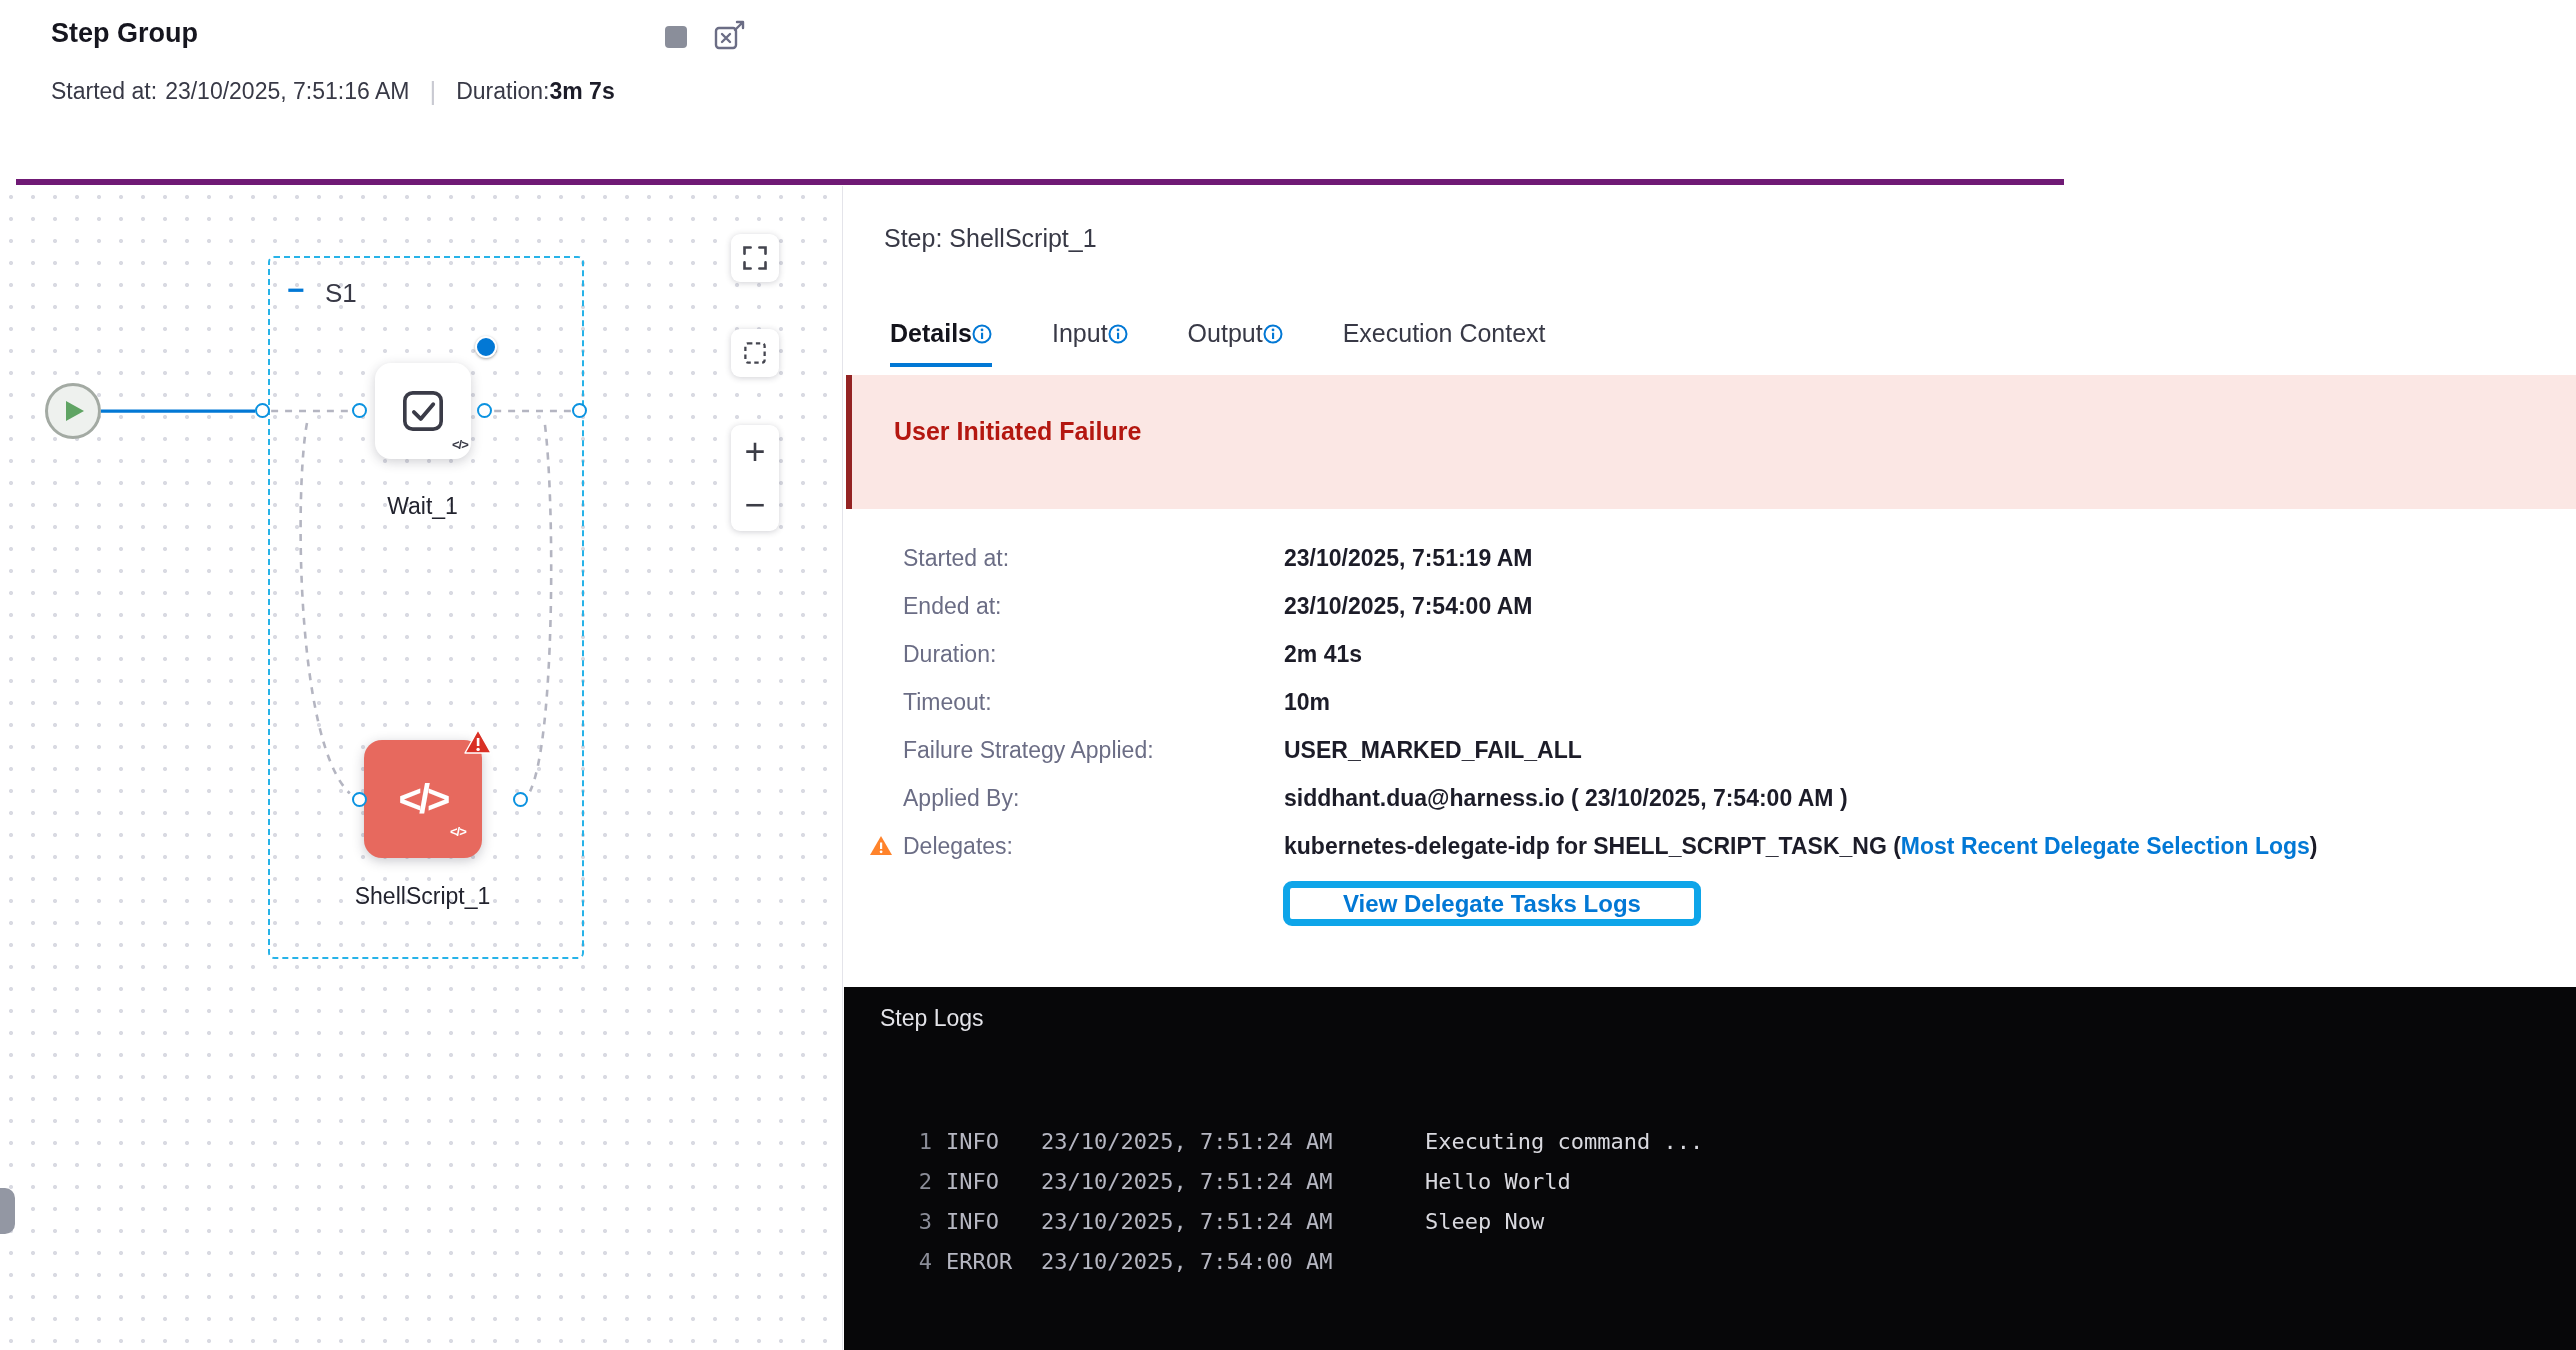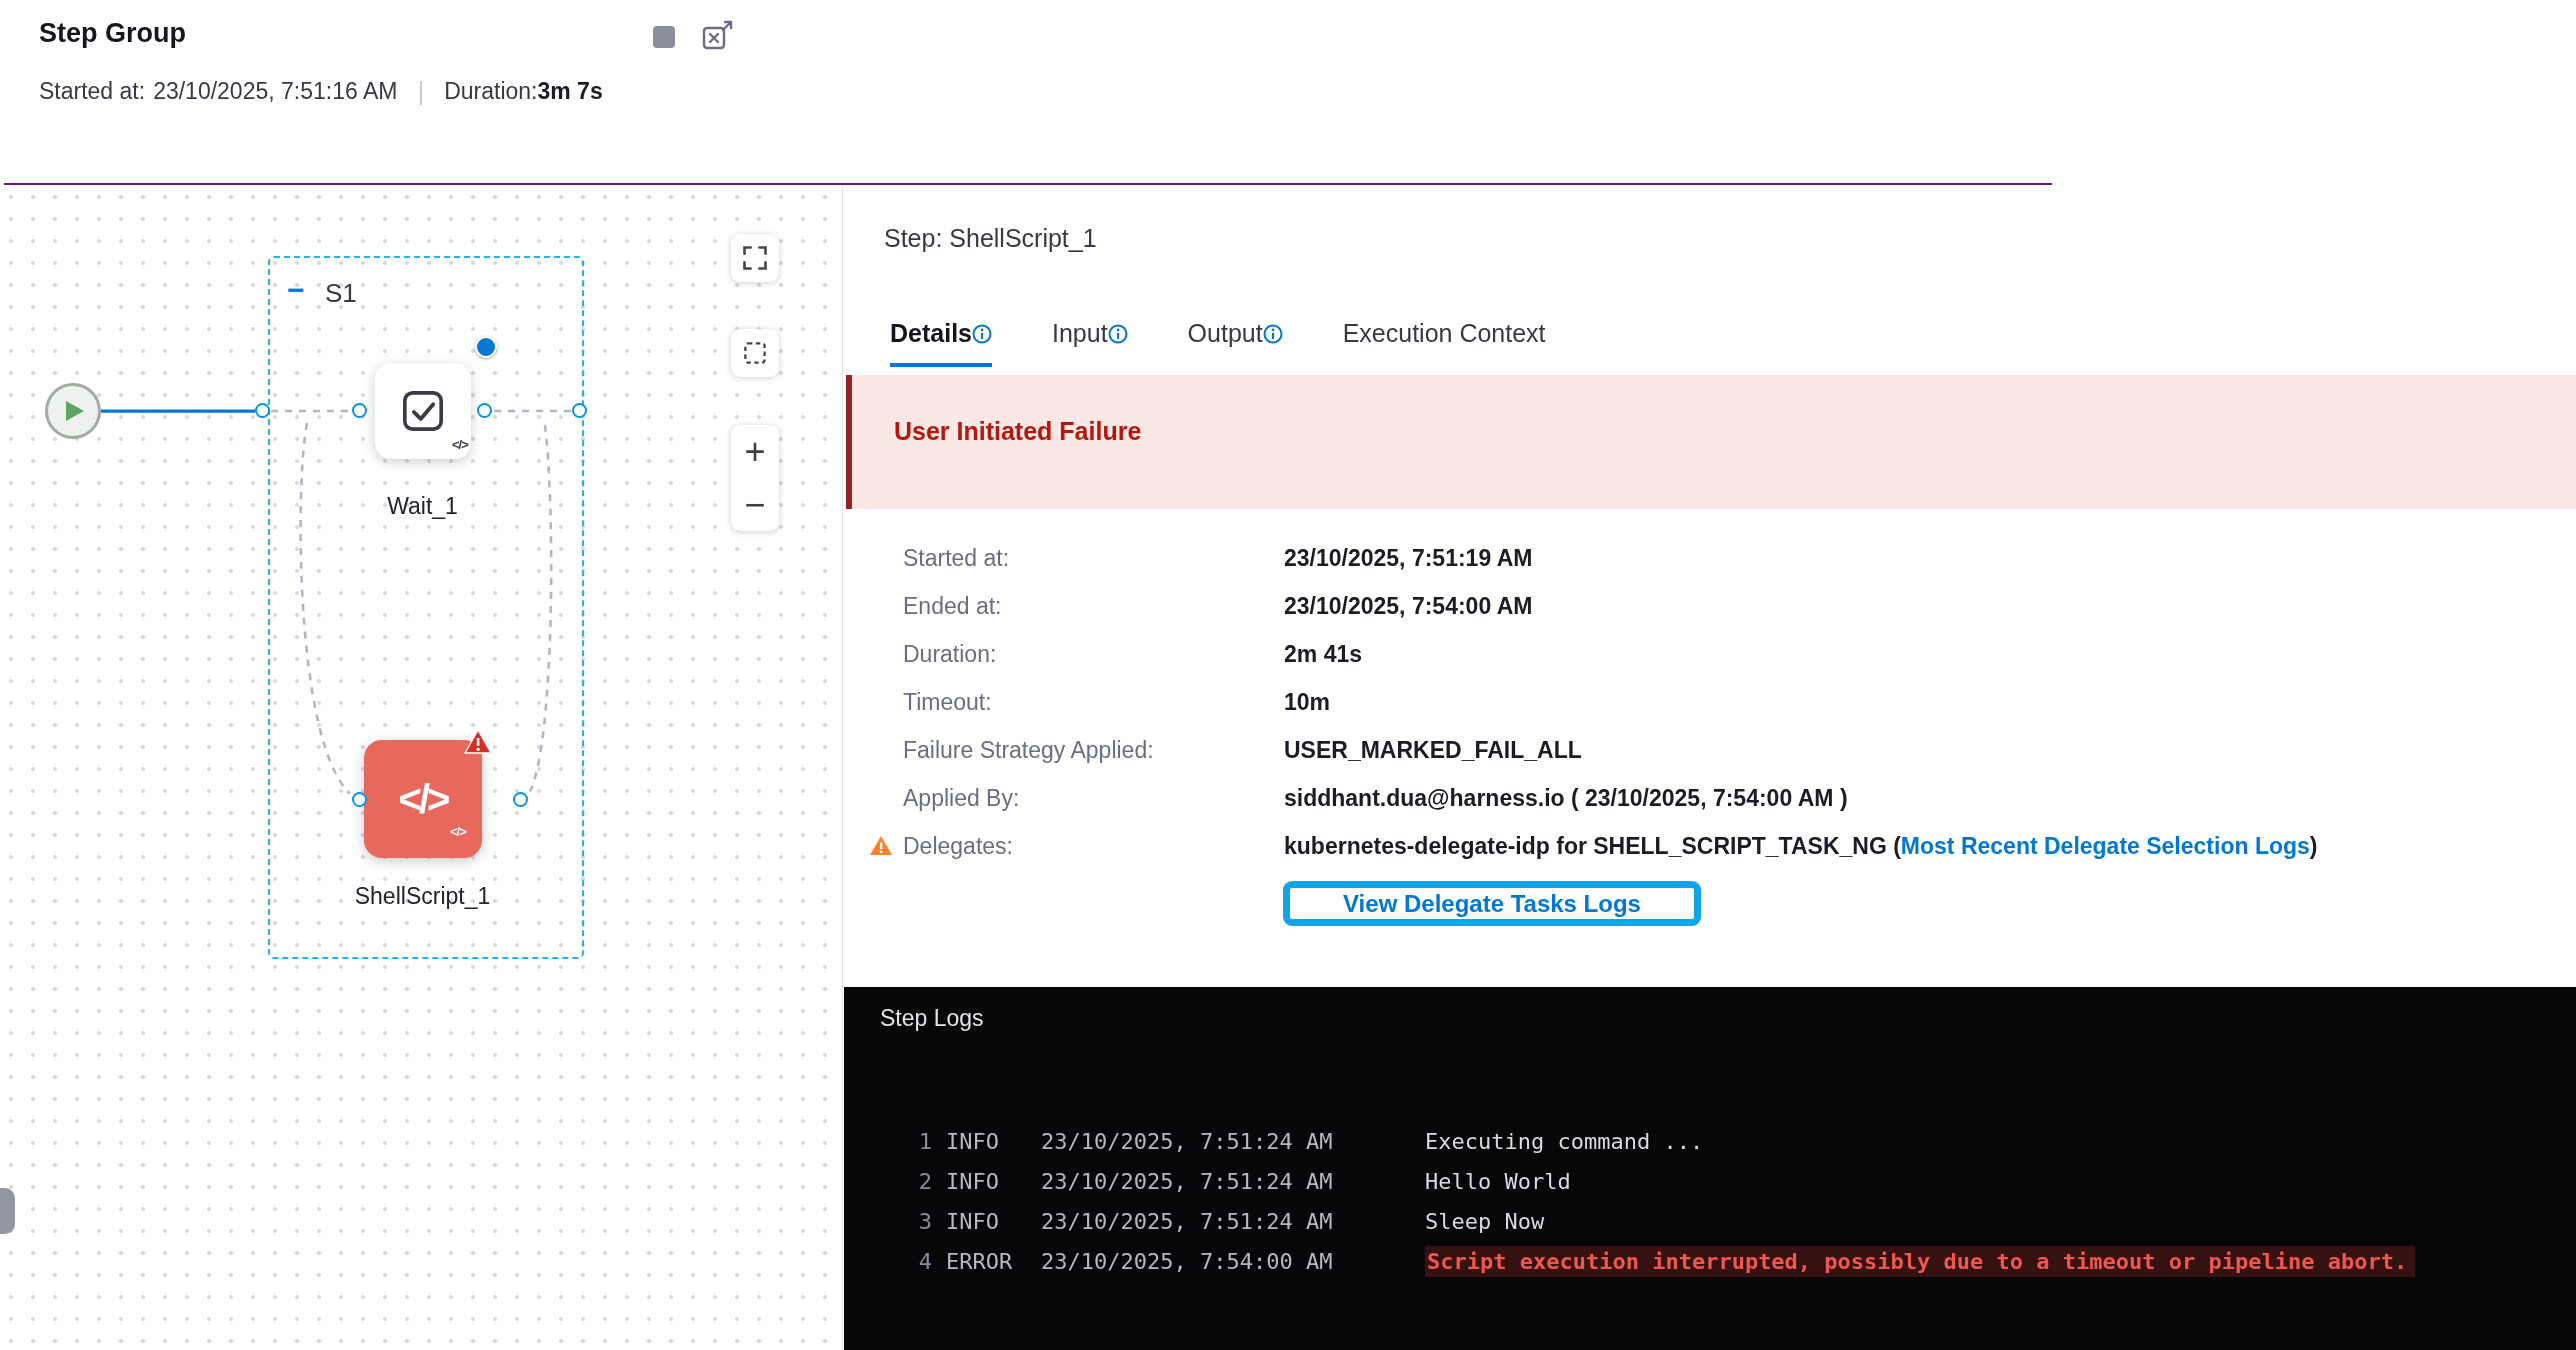--- a/index.html
+++ b/index.html
@@ -1,22 +1,22 @@
 <!DOCTYPE html>
 <html><head>
 <meta charset="utf-8">
 <style>
   * { margin:0; padding:0; box-sizing:border-box; }
   html,body { width:2576px; height:1351px; overflow:hidden; background:#fff;
     font-family:"Liberation Sans", sans-serif; color:#1c1c28; }
   .app { position:relative; width:2576px; height:1351px; }
 
   
-  .top-header { position:absolute; left:4px; top:0; width:2048px; height:185px;
-    background:#fff; border-bottom:2px solid #701a75; z-index:5; }
+  .top-header { position:absolute; left:16px; top:0; width:2048px; height:185px;
+    background:#fff; border-bottom:6px solid #701a75; z-index:5; }
   .page-title { position:absolute; left:35px; top:18px; font-size:27px; font-weight:700; color:#16161f; }
   .hdr-icon1 { position:absolute; left:649px; top:26px; width:22px; height:22px;
     background:#8a8e9a; border-radius:4px; }
   .hdr-icon2 { position:absolute; left:697px; top:20px; width:32px; height:32px; }
   .meta-row { position:absolute; left:35px; top:76px; font-size:23px; color:#383946;
     display:flex; align-items:center; }
   .meta-sep { color:#c9cad2; margin:0 20px; font-size:26px; }
   .meta-bold { font-weight:700; color:#1c1c28; }
   .meta-val { margin-left:8px; color:#383946; }
 
@@ -291,20 +291,19 @@
         <div class="log-line">
           <span class="ln">3</span>
           <span class="lvl">INFO</span>
           <span class="lt">23/10/2025, 7:51:24 AM</span>
           <span class="lm">Sleep Now</span>
         </div>
         <div class="log-line error">
           <span class="ln">4</span>
           <span class="lvl">ERROR</span>
           <span class="lt">23/10/2025, 7:54:00 AM</span>
-          <span class="lm">Script execution interrupted, possibly due to a timeout or pipeline abort.</span>
         </div>
       </div>
     </div>
   </div>
 
 </div>
 
 
 </body></html>

